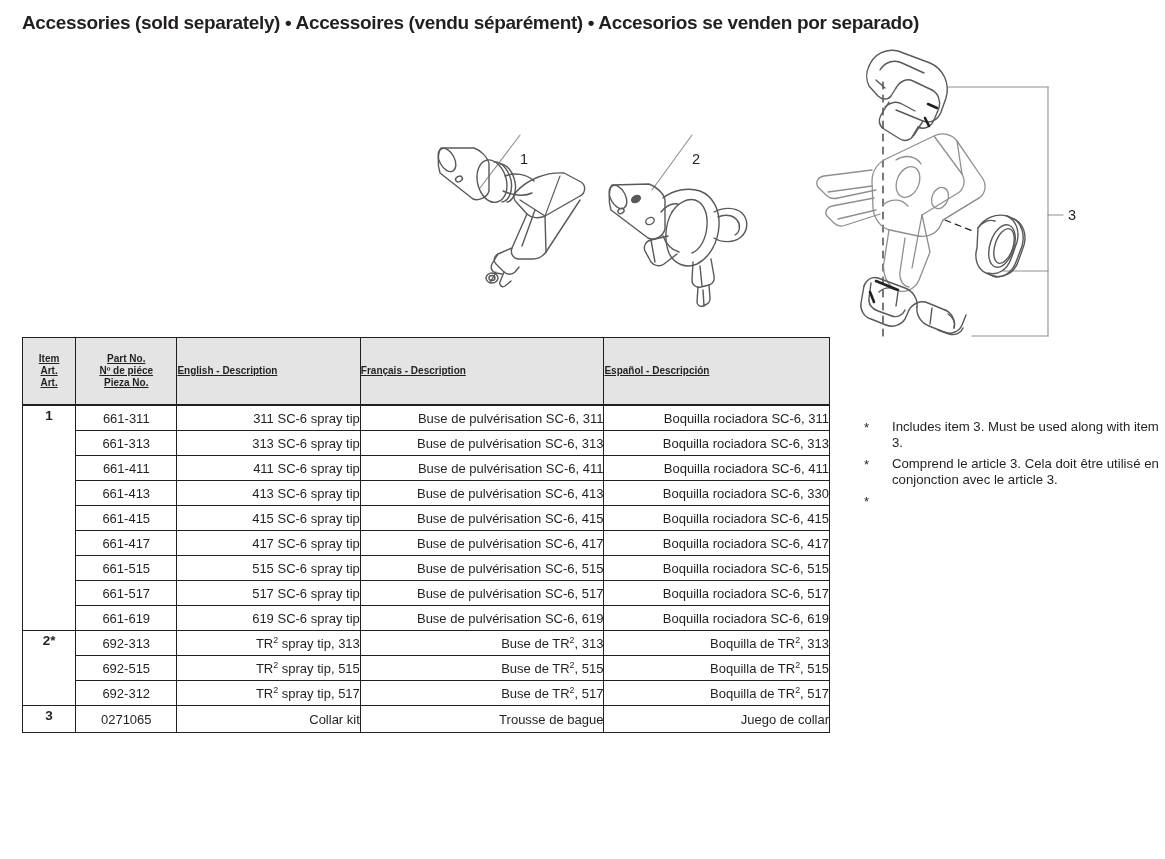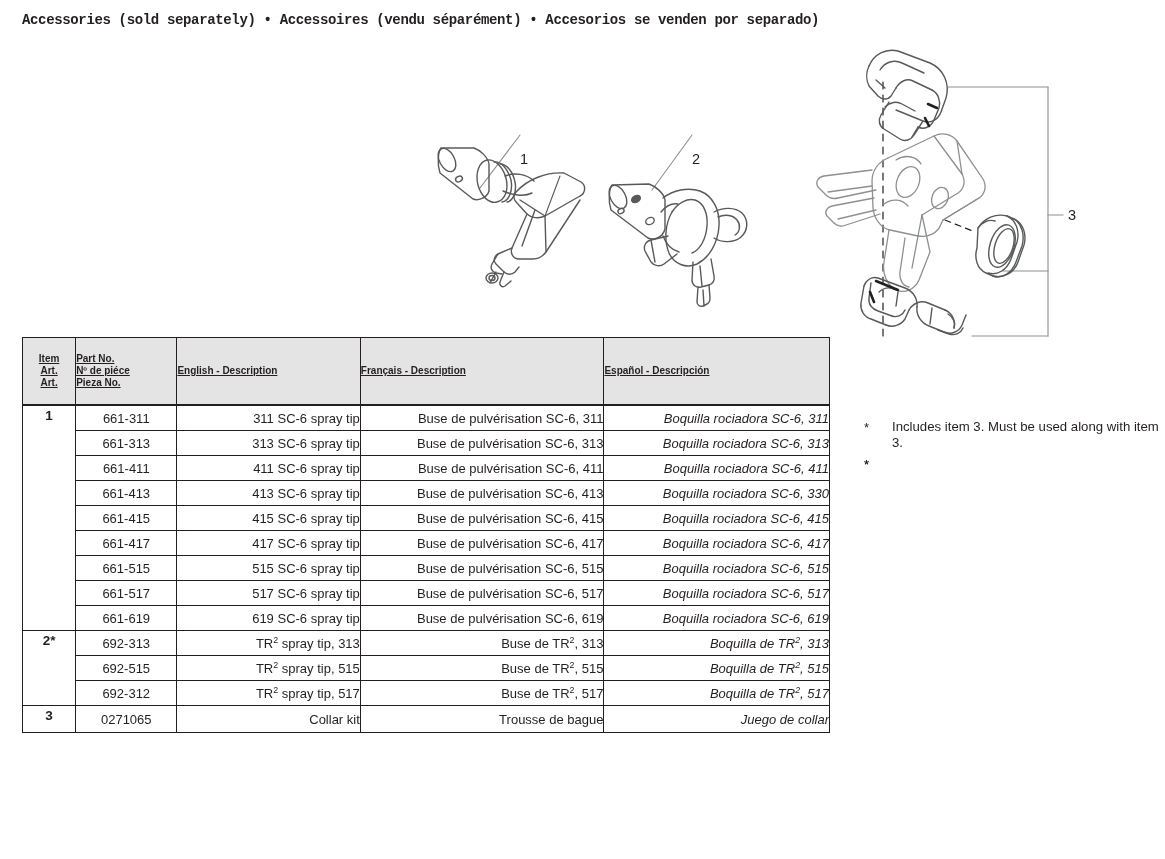--- a/index.html
+++ b/index.html
@@ -15,26 +15,25 @@
     color: #231f20;
     overflow: hidden;
   }
 
   
   #page-title {
     position: absolute;
     left: 22px;
     top: 12px;
     width: 1120px;
-    font-size: 14px;
+    font-size: 19px;
     font-weight: bold;
     letter-spacing: -0.35px;
     color: #231f20;
     white-space: nowrap;
-    font-family: Liberation Mono, monospace;
   }
 
   
   #illustrations {
     position: absolute;
     left: 0;
     top: 40px;
     width: 1165px;
     height: 300px;
   }
@@ -71,21 +70,21 @@
     text-decoration: underline;
   }
   th.h-item {
     width: 52px;
     text-align: center;
     padding: 0 2px;
     border-right: 2px solid #231f20;
   }
   th.h-part {
     width: 100px;
-    text-align: left;
+    text-align: center;
     padding: 0 4px;
     border-right: 2px solid #231f20;
   }
   th.h-desc {
     text-align: left;
     vertical-align: bottom;
     padding: 0 0 4px 7px;
     border-right: 2px solid #231f20;
     margin-top: 41px;
   }
@@ -105,21 +104,21 @@
   }
   td.c-part {
     text-align: center;
     border-right: 2px solid #231f20;
     padding: 0 4px;
   }
   td.c-desc {
     text-align: right;
     padding: 0 5px 0 7px;
   }
-  td.c-desc-es { border-right: 1px solid #231f20; font-style: italic; }
+  td.c-desc-es { border-right: 1px solid #231f20; }
 
   tr.group-start td { border-top: 2px solid #231f20; }
   tr.group-start td.c-item { border-top: 2px solid #231f20; }
   tbody tr:last-child td { border-bottom: 2px solid #231f20; }
   tbody tr:last-child td.c-item { border-bottom: 2px solid #231f20; }
 
   sup { font-size: 0.68em; vertical-align: super; line-height: 0; }
 
   
   #footnotes {
@@ -426,15 +425,15 @@
         <td class="c-part">0271065</td>
         <td class="c-desc">Collar kit</td>
         <td class="c-desc">Trousse de bague</td>
         <td class="c-desc c-desc-es">Juego de collar</td>
       </tr>
     </tbody>
 </table>
 
 <div id="footnotes">
     <div class="footnote"><span class="star">*</span><span>Includes item 3.  Must be used along with item 3.</span></div>
-    <div class="footnote"><span class="star">*</span></div>
+    <div class="footnote"><span class="star">*</span><span>Comprend le article 3.  Cela doit être utilisé en conjonction avec le article 3.</span></div>
     <div class="footnote"><span class="star">*</span></div>
   </div>
 
 </body></html>

